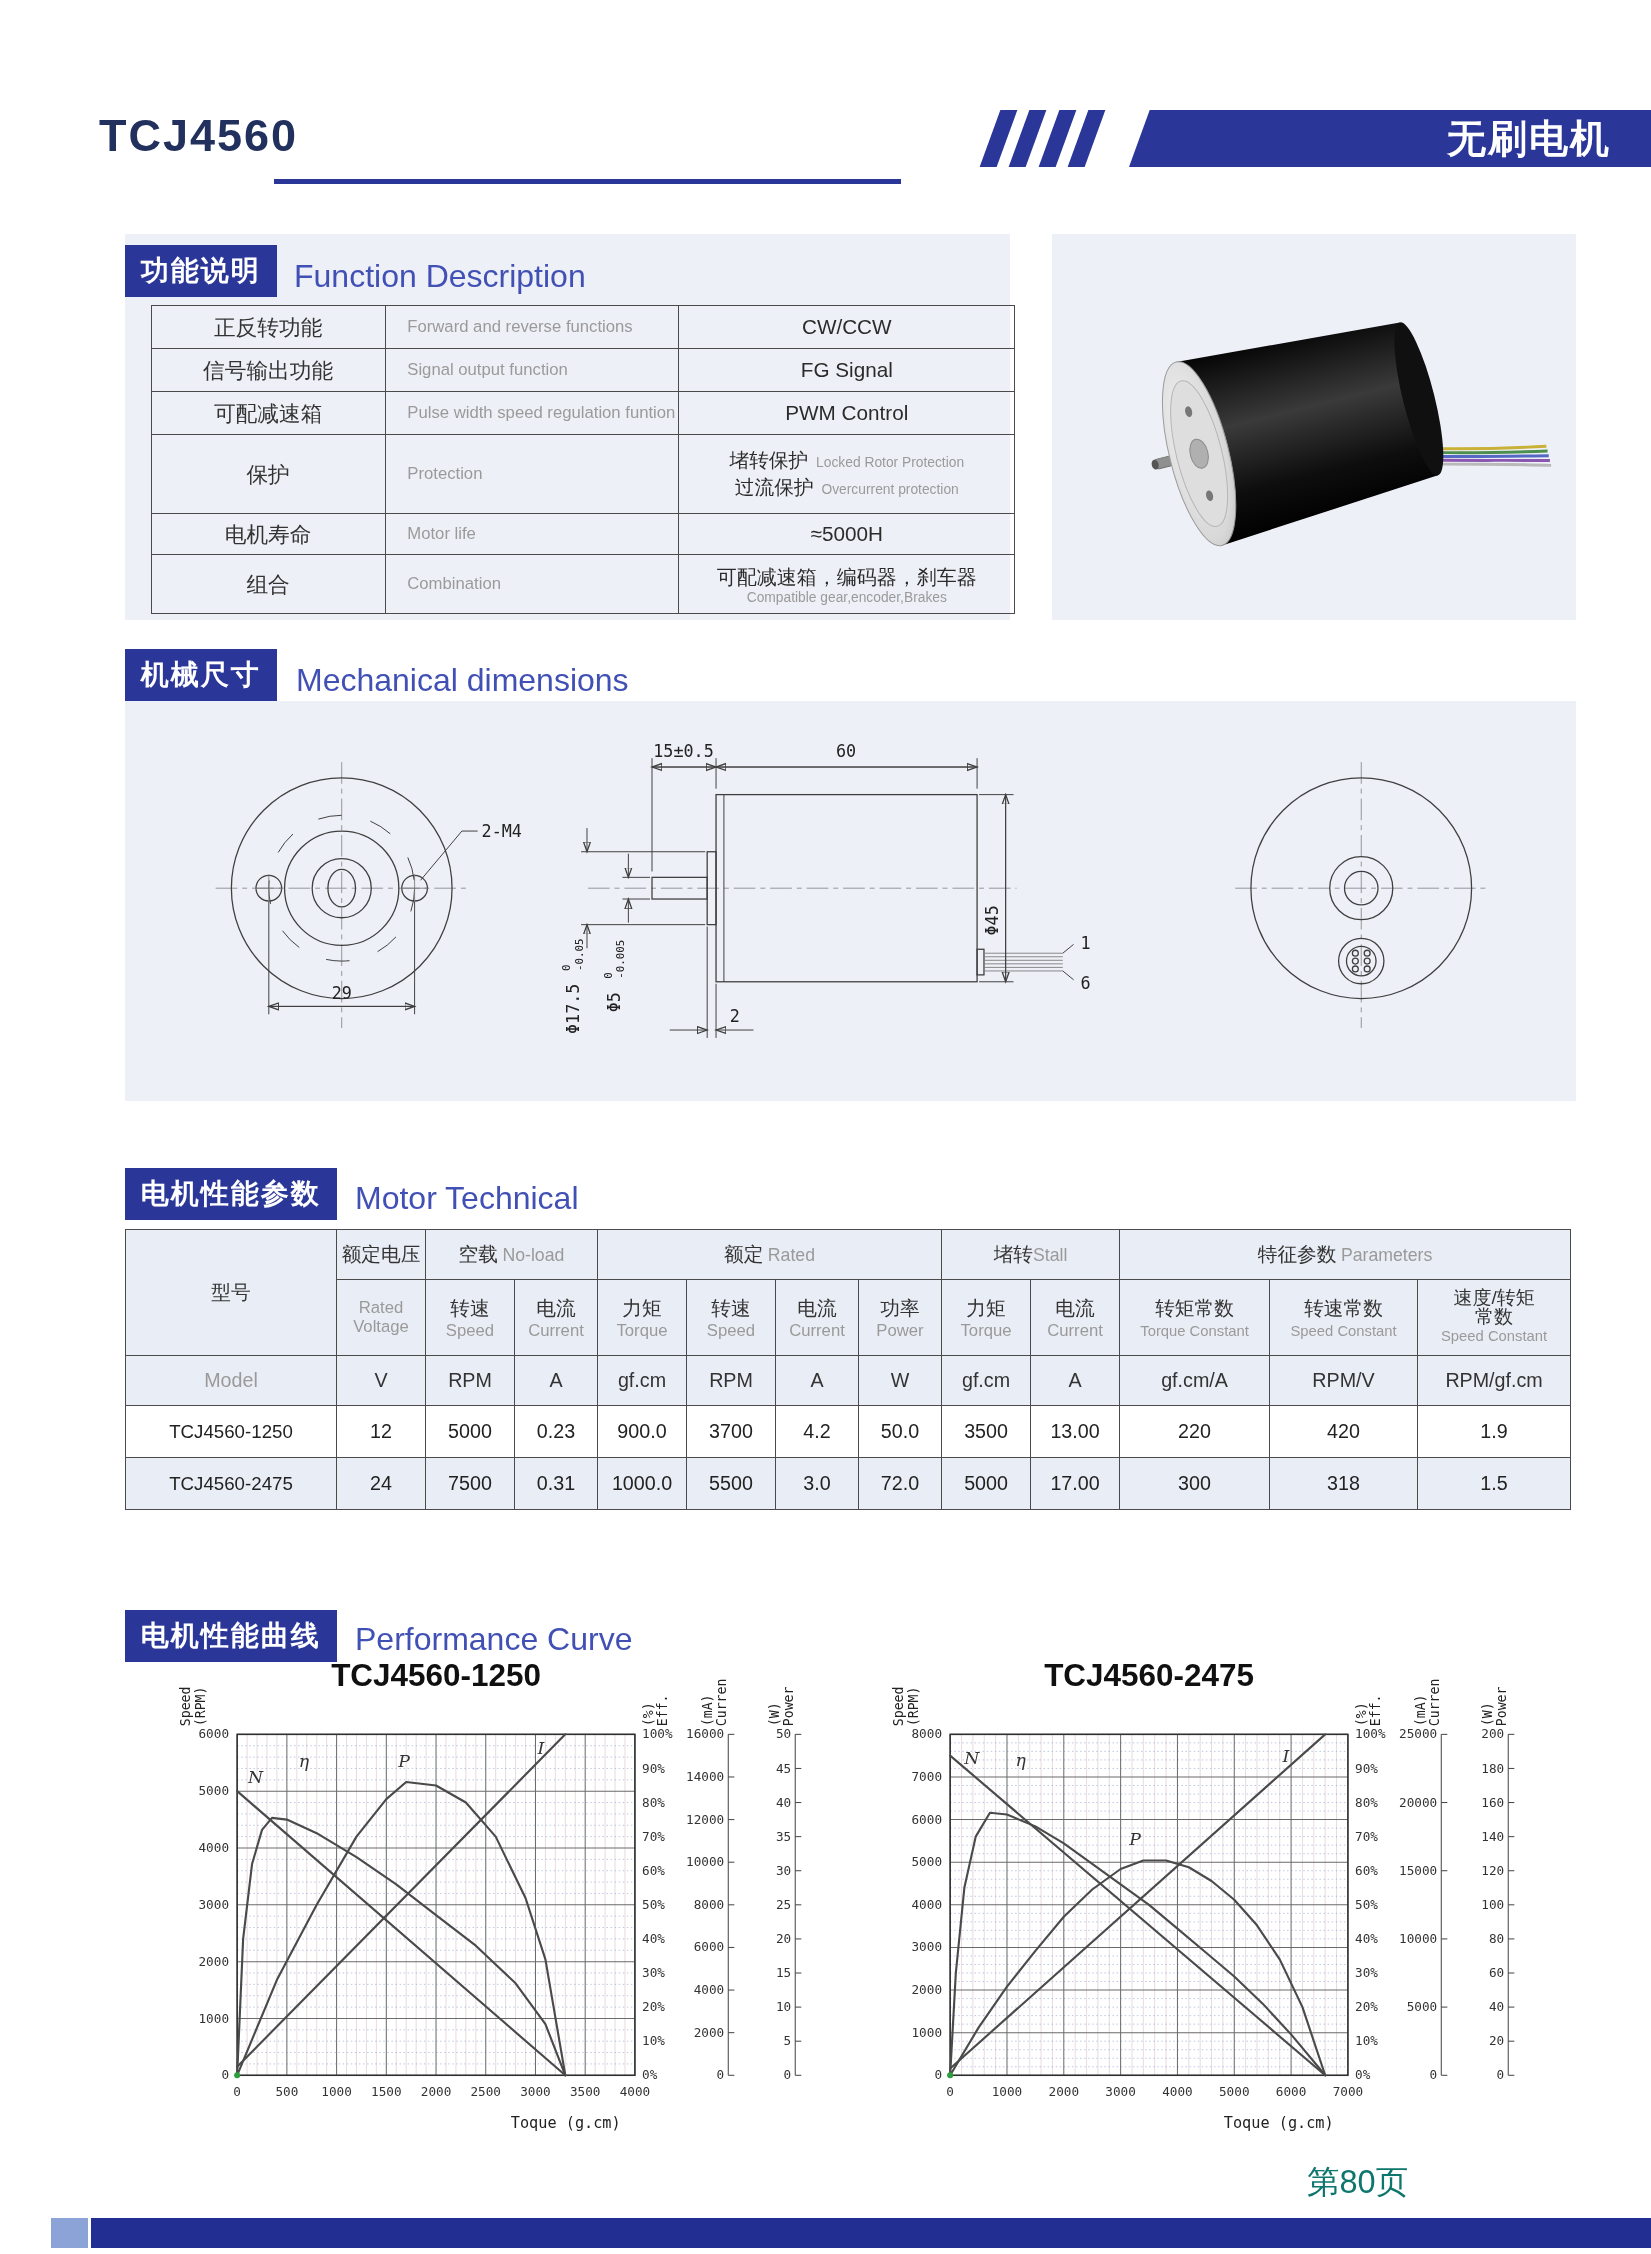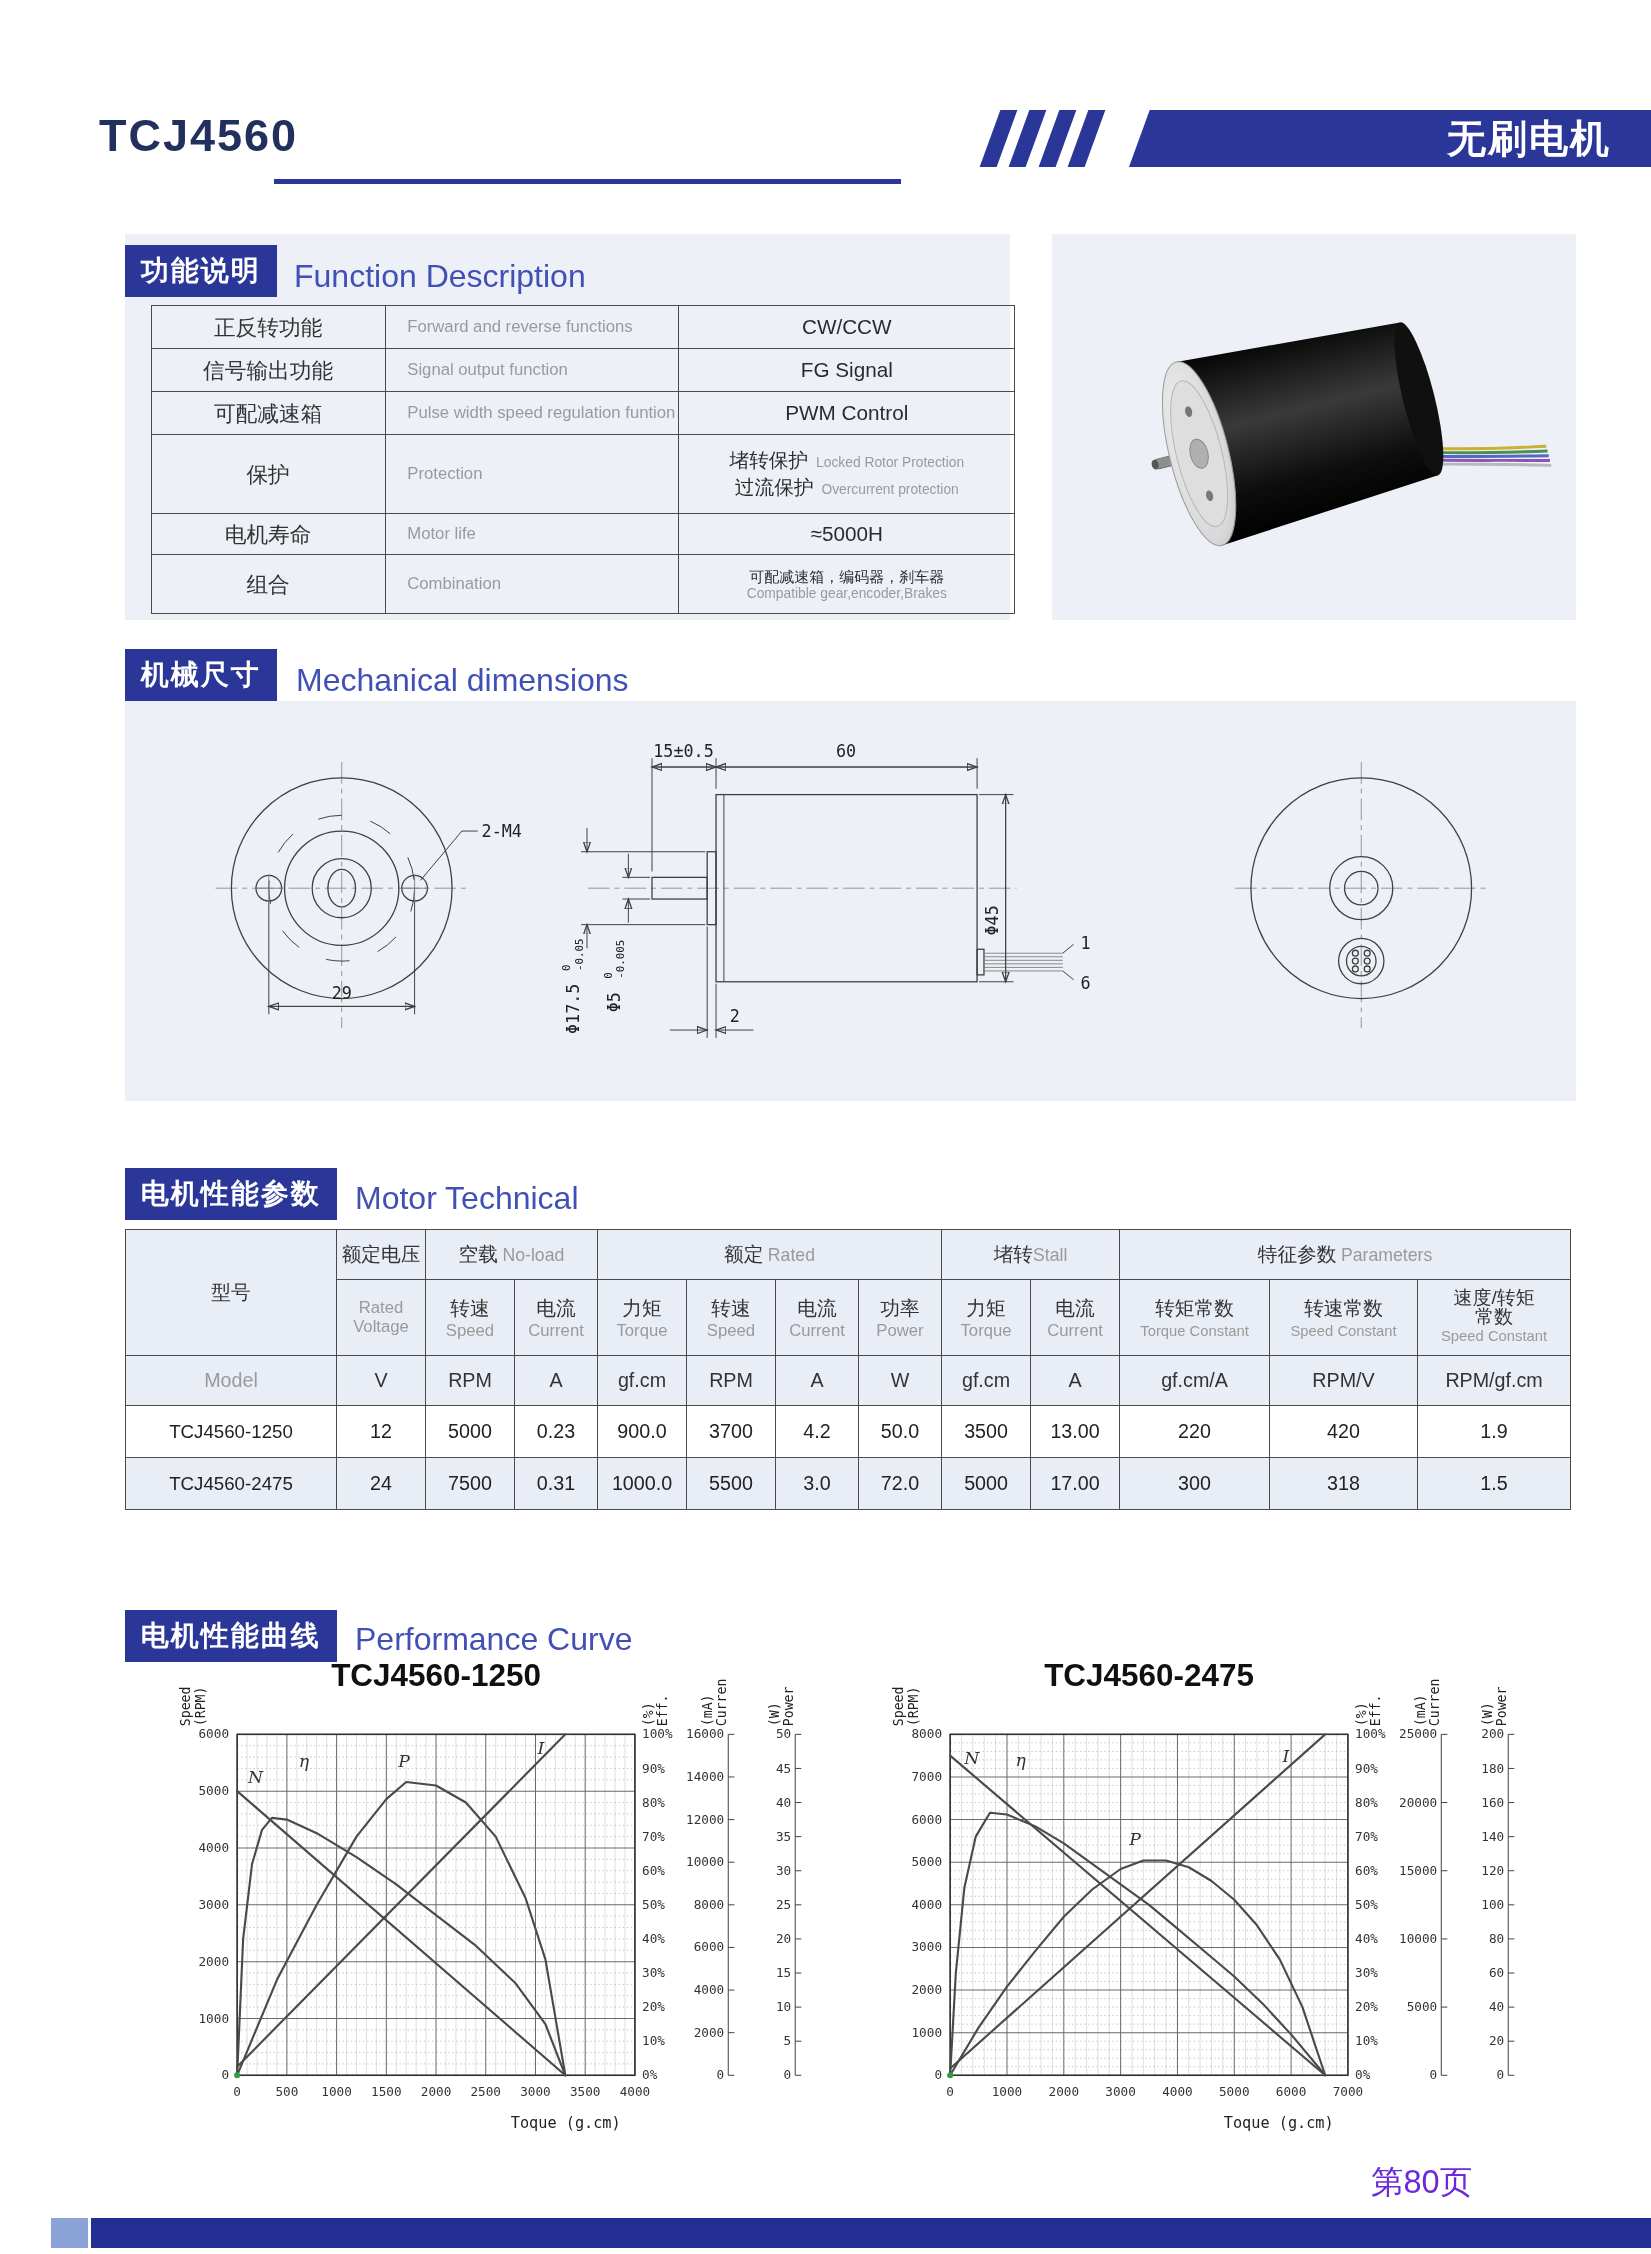--- a/index.html
+++ b/index.html
@@ -67,21 +67,21 @@
   
   .chart{position:absolute;width:690px;}
   .curve-svg{display:block;width:100%;height:auto;}
   .curve-svg .tk{font-family:"DejaVu Sans Mono",monospace;font-size:12.5px;fill:#333;}
   .curve-svg .at{font-family:"DejaVu Sans Mono",monospace;font-size:13px;fill:#222;}
   .curve-svg .ct{font-family:"Liberation Sans",sans-serif;font-size:31px;font-weight:bold;fill:#101010;}
   .curve-svg .clbl{font-family:"DejaVu Serif",serif;font-style:italic;font-size:17px;fill:#333;}
   .curve-svg .xl{font-family:"DejaVu Sans Mono",monospace;font-size:15px;fill:#222;}
 
   
-  .page-num{position:absolute;left:1371px;top:2161px;font-size:32.5px;color:#6d28d9;}
+  .page-num{position:absolute;left:1307px;top:2161px;font-size:32.5px;color:#0f766e;}
   .bar-light{position:absolute;left:51px;top:2218px;width:37px;height:29.6px;background:#8ba3d7;}
   .bar-navy{position:absolute;left:91px;top:2218px;width:1561px;height:29.6px;background:#232e92;}
 </style>
 </head>
 <body>
 
 <div class="page">
 
   <div class="page-title">TCJ4560</div>
   <div class="title-underline"></div>
@@ -118,21 +118,21 @@
       </tr>
       <tr style="height:41px">
         <td class="c1">电机寿命</td>
         <td class="c2">Motor life</td>
         <td class="c3">≈5000H</td>
       </tr>
       <tr style="height:59px">
         <td class="c1">组合</td>
         <td class="c2">Combination</td>
         <td class="c3">
-          <div style="font-size:15px;">可配减速箱，编码器，刹车器</div>
+          <div style="font-size:20px;">可配减速箱，编码器，刹车器</div>
           <div class="vsub">Compatible gear,encoder,Brakes</div>
         </td>
       </tr>
     </tbody>
       </table>
   </div>
 
   <div class="panel" style="left:1052px;top:234px;width:524px;height:386px;">
     <svg width="524" height="386" viewBox="0 0 532 392">
       <defs>

